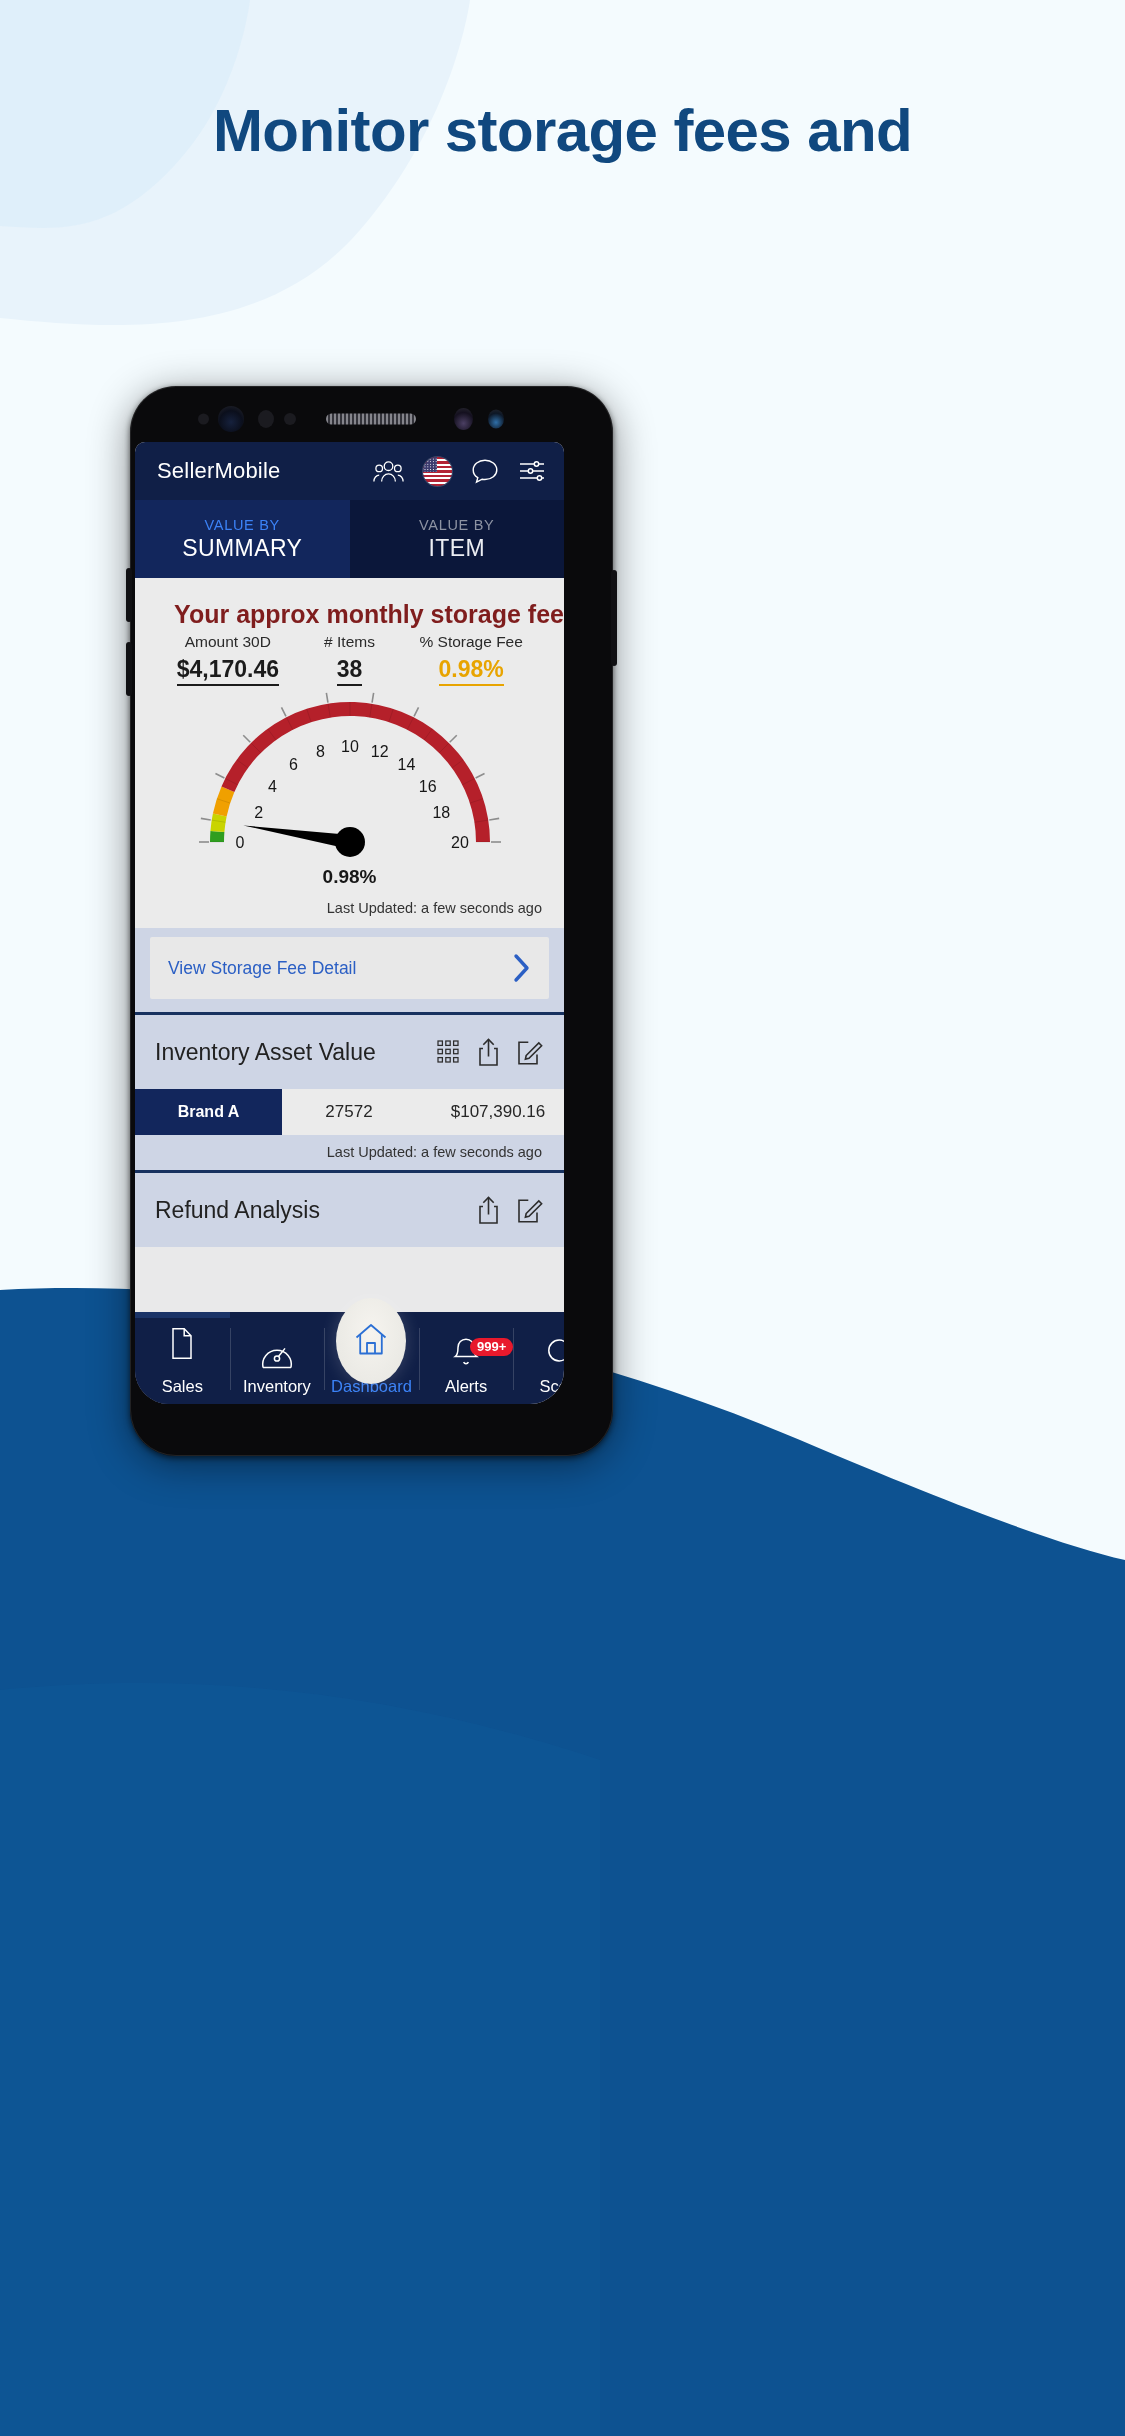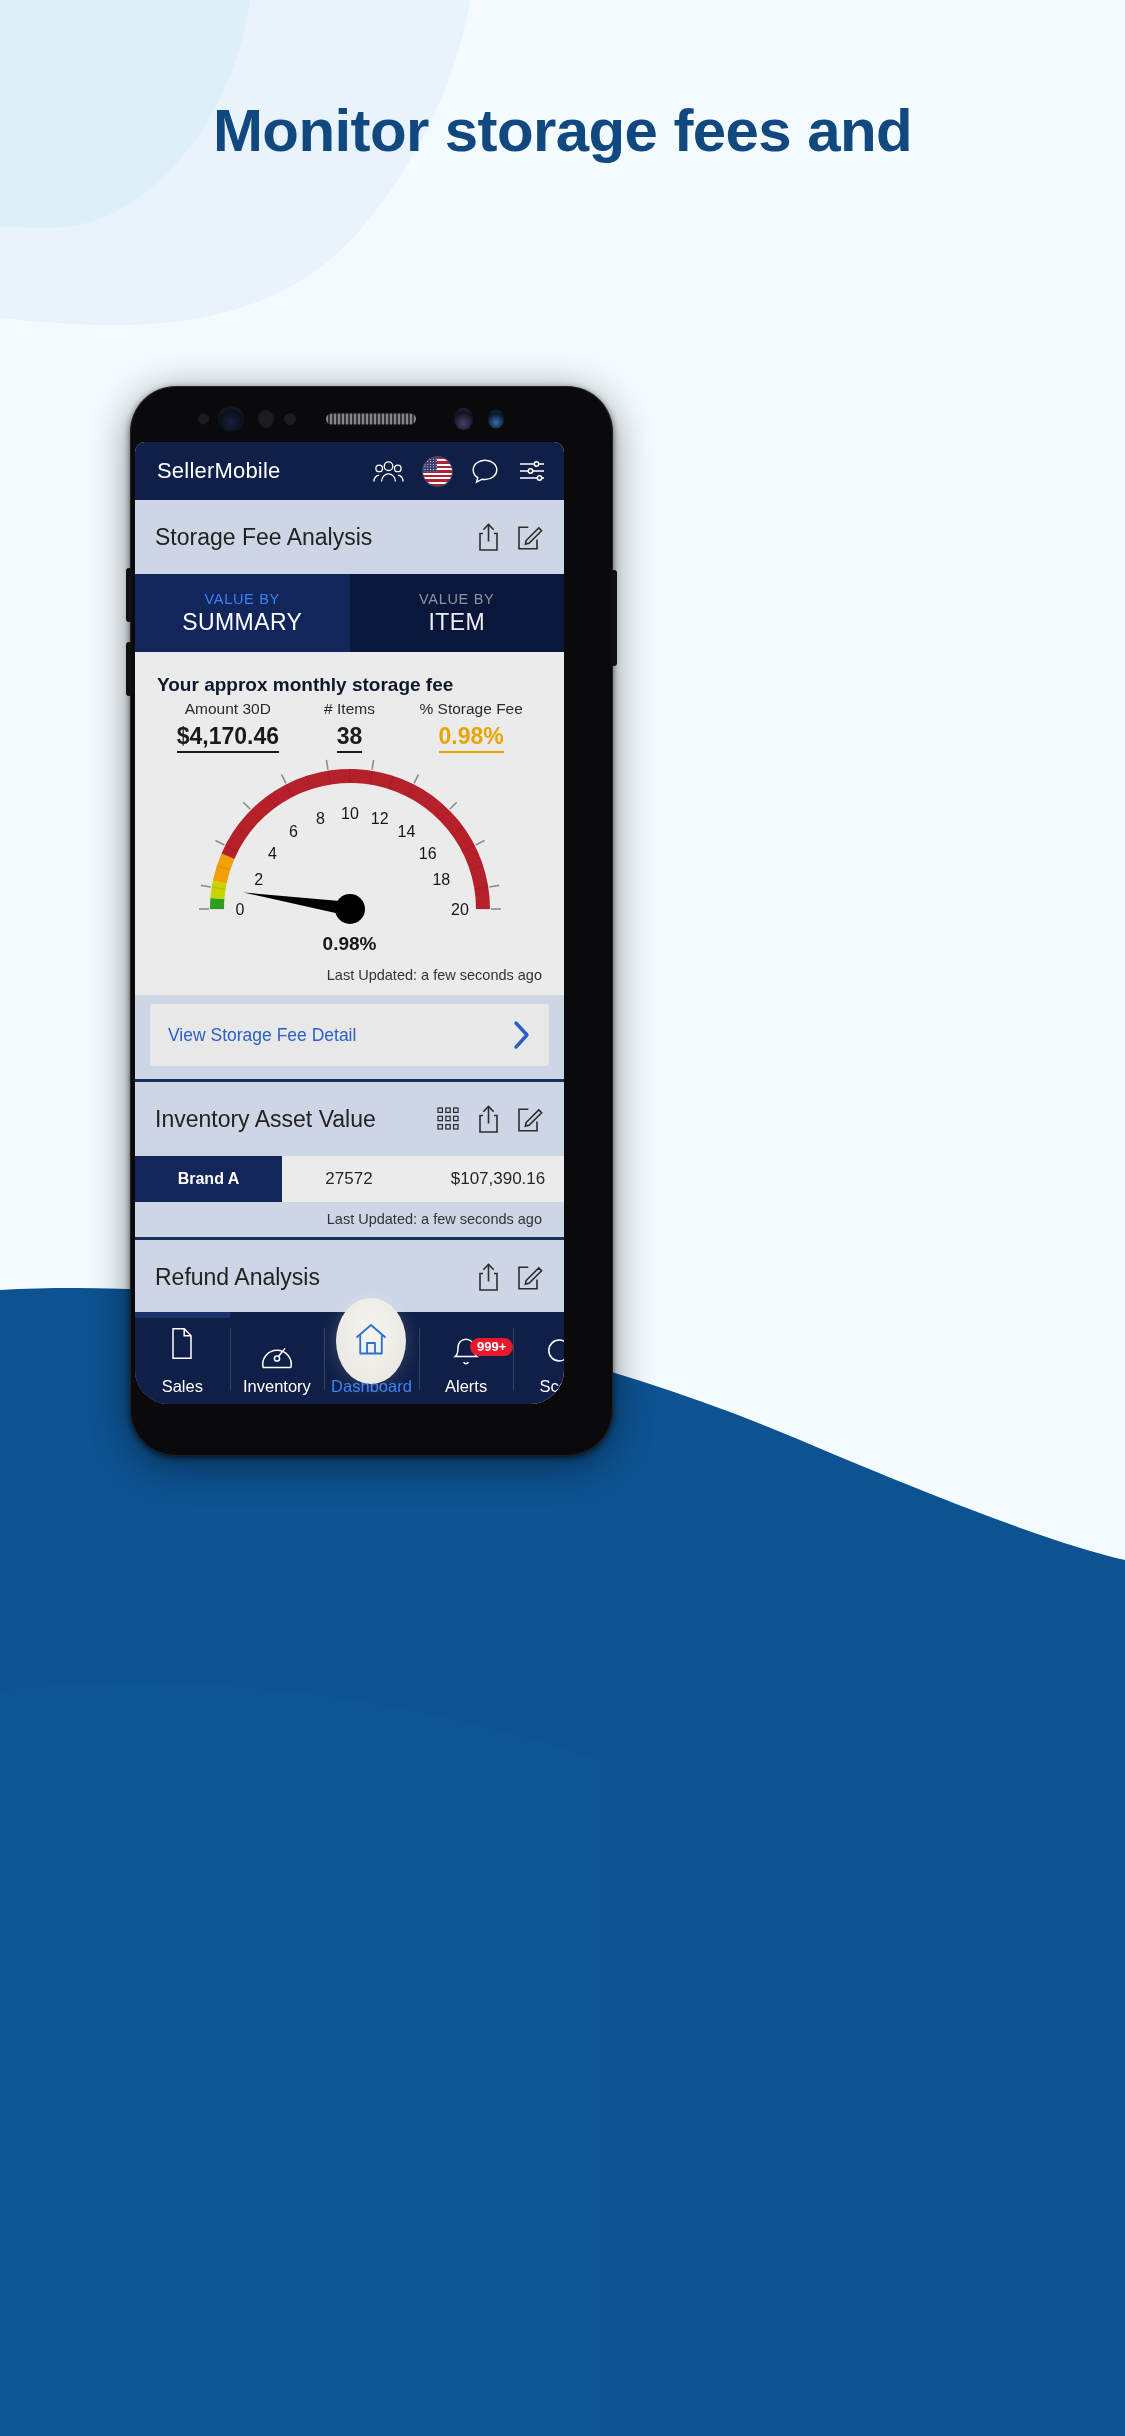--- a/index.html
+++ b/index.html
@@ -104,21 +104,21 @@
   .tab .bg2 { font-size:23px; letter-spacing:.4px; font-weight:500; }
   .tab.active { background:#12265c; }
   .tab.active .sm { color:#3b82f6; }
   .tab.active .bg2 { color:#ffffff; }
   .tab.inactive { background:#0b173a; }
   .tab.inactive .sm { color:#8d93a3; }
   .tab.inactive .bg2 { color:#eceef3; }
 
   
   .panel { background:#ebebeb; padding:14px 0 0 0; }
-  .panel .h { font-size:19px; font-weight:bold; color:#0f172a; padding:8px 0 0 22px; }
+  .panel .h { font-size:25px; font-weight:bold; color:#7f1d1d; padding:8px 0 0 22px;text-align:right; }
   .stats { display:flex; margin-top:4px; padding:0 32px;align-items:flex-end; }
   .stat { flex:1; text-align:center; }
   .stat .lbl { font-size:15.5px; color:#2a2a2a; }
   .stat .val { font-size:23px; font-weight:bold; color:#1b1b1b; margin-top:5px;
                display:inline-block; border-bottom:2px solid #1b1b1b; padding-bottom:1px; }
   .stat .val.warn { color:#e8a400; border-bottom-color:#e8a400; }
 
   .gaugewrap { position:relative; width:100%; height:180px; margin-top:4px; }
   .gaugewrap svg { position:absolute; left:50%; transform:translateX(-50%); top:0; }
   .gaugeval { text-align:center; font-size:19px; font-weight:bold; color:#171717; margin-top:-4px; }
@@ -236,38 +236,20 @@
           <svg class="icn" width="28" height="24" viewBox="0 0 28 24" fill="none" stroke="#fff" stroke-width="1.5">
             <path d="M2 5h14M21 5h5M2 12h8M15 12h11M2 19h17M24 19h2"></path>
             <circle cx="18.5" cy="5" r="2.2" fill="#101f47"></circle>
             <circle cx="12.5" cy="12" r="2.2" fill="#101f47"></circle>
             <circle cx="21.5" cy="19" r="2.2" fill="#101f47"></circle>
           </svg>
         </span>
       </div>
     </div>
 
-    <div class="cardhdr">
-      <div class="t">Storage Fee Analysis</div>
-      <div class="icons">
-        <span>
-          <svg class="icn" width="25" height="29" viewBox="0 0 25 29" fill="none" stroke="#2d2d2d" stroke-width="1.6">
-            <path d="M7 10.5H4v16.5h17V10.5h-3"></path>
-            <path d="M12.5 1.5v17"></path>
-              <path d="M7.3 6.8 12.5 1.5l5.2 5.3"></path>
-          </svg>
-        </span>
-        <span>
-          <svg class="icn" width="27" height="28" viewBox="0 0 27 28" fill="none" stroke="#2d2d2d" stroke-width="1.6">
-            <path d="M20 16.5v9.3H2V4.2h9.3"></path>
-            <path d="M9.2 17.5 21.8 4.9l2.8 2.8L12 20.3l-3.6.8Z"></path>
-          </svg>
-        </span>
-      </div>
-    </div>
 
     <div class="tabs">
       <div class="tab active">
         <span class="sm">VALUE BY</span>
         <span class="bg2">SUMMARY</span>
       </div>
       <div class="tab inactive">
         <span class="sm">VALUE BY</span>
         <span class="bg2">ITEM</span>
       </div>

